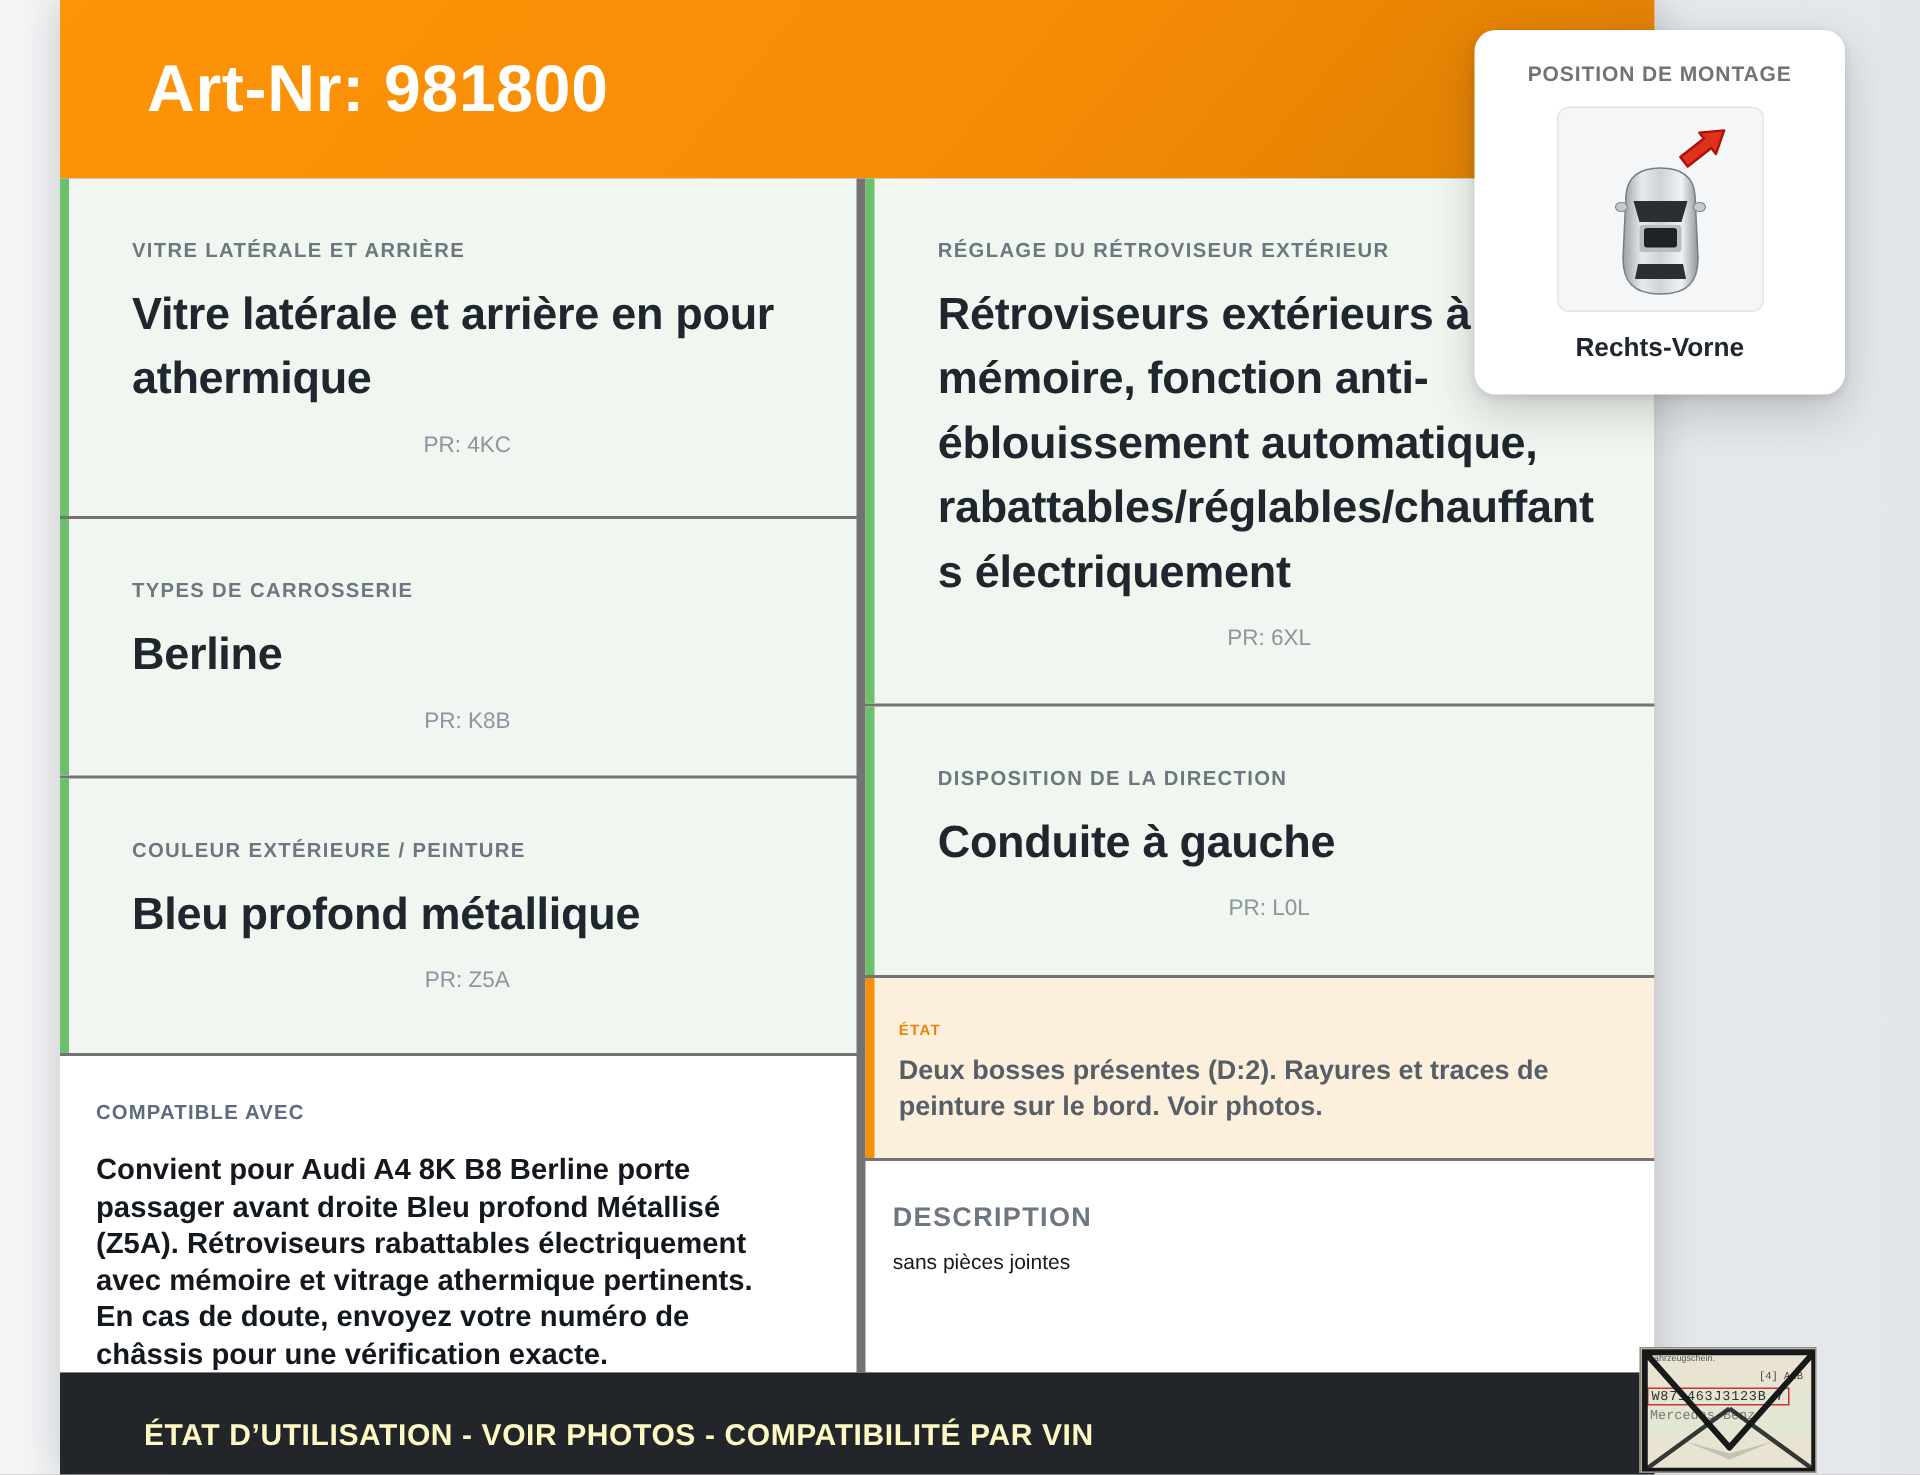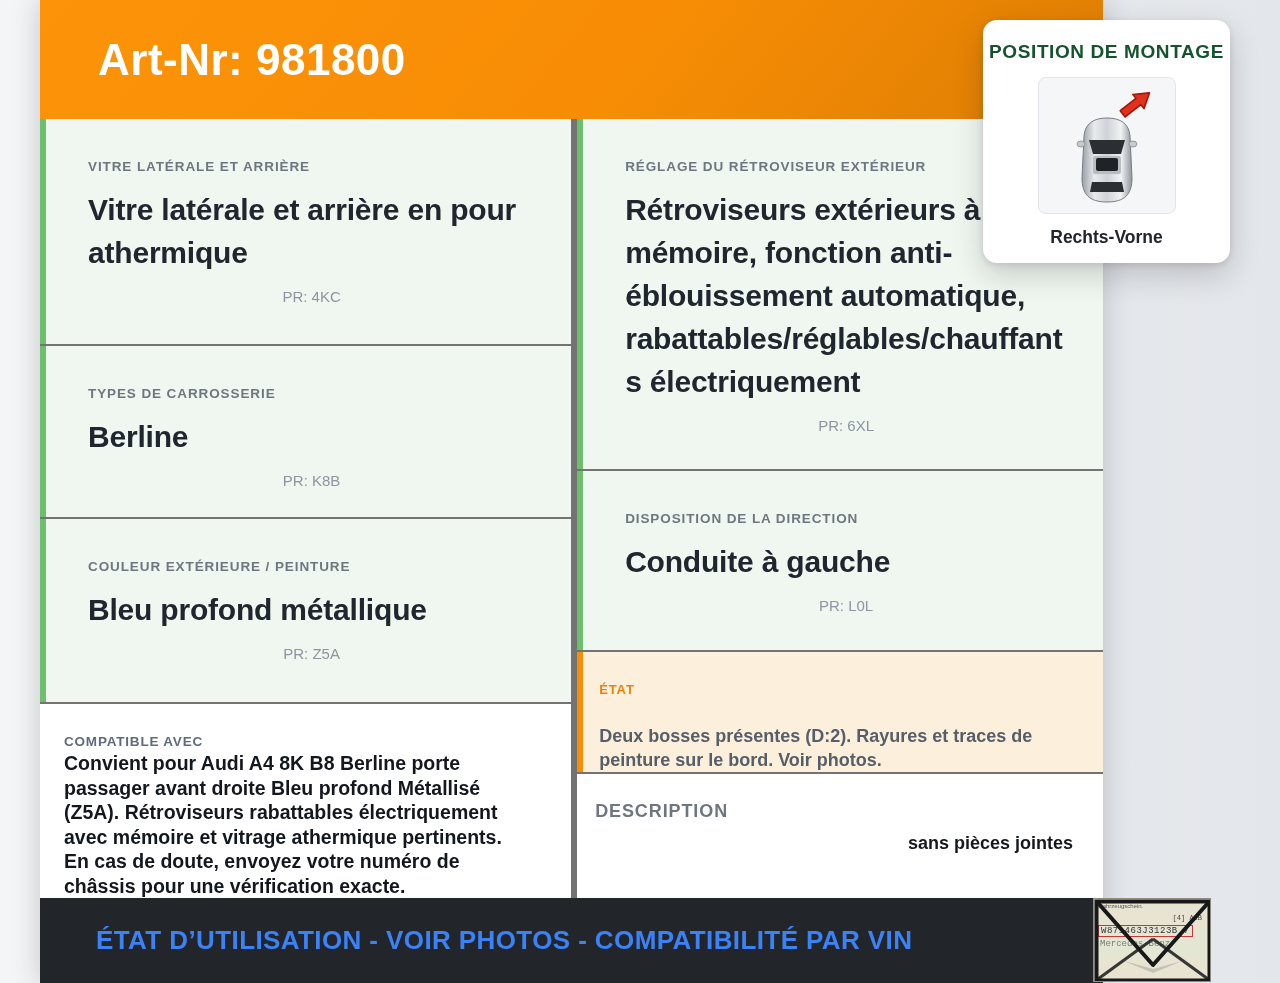--- a/index.html
+++ b/index.html
@@ -35,42 +35,42 @@
     font-size:30px; font-weight:800; color:#20262e; line-height:43px;
     letter-spacing:-.2px; overflow-wrap:anywhere; margin-bottom:14px;
   }
   .card .pr { font-size:15px; color:#8d95a0;text-align:center; }
   .card.h223 { height:225px; flex:0 0 225px; }
   .card.h171 { height:171px; flex:0 0 171px; }
   .card.h183 { height:183px; flex:0 0 183px; }
   .card.h348 { height:350px; flex:0 0 350px; }
   .card.h179 { height:179px; flex:0 0 179px; }
   .compat-card { background:#ffffff; padding:30px 40px 0 24px; flex:1 1 auto; }
-  .compat-card .label { font-size:13.5px; font-weight:700; letter-spacing:.8px; color:#5d6b7d; margin-bottom:2px; }
+  .compat-card .label { font-size:13.5px; font-weight:700; letter-spacing:.8px; color:#5d6b7d; margin-bottom:19px; }
   .compat-card .body { font-size:19.5px; font-weight:700; color:#13171e; line-height:24.5px; }
   .etat-card { background:#fcefdc; border-left:6px solid #f78f06; padding:30px 30px 0 16px; height:120px; flex:0 0 120px; }
-  .etat-card .label { font-size:13px; font-weight:700; letter-spacing:.9px; color:#ee8206; margin-bottom:27px; }
+  .etat-card .label { font-size:10px; font-weight:700; letter-spacing:.9px; color:#ee8206; margin-bottom:8px; }
   .etat-card .body { font-size:18px; font-weight:700; color:#565e68; line-height:24px; }
   .desc-card { background:#ffffff; padding:27px 30px 0 18px; flex:1 1 auto; }
   .desc-card .label { font-size:18px; font-weight:700; letter-spacing:.9px; color:#6e7680; margin-bottom:11px; }
-  .desc-card .body { font-size:18px; font-weight:700; color:#15191f;text-align:right; }
+  .desc-card .body { font-size:14px; font-weight:400; color:#15191f; }
   
   .footer {
     height:85px; flex:0 0 85px; background:#22262b;
     display:flex; align-items:center; padding-left:56px;
   }
-  .footer .bar-text { color:#3b82f6; font-size:26px; font-weight:700; letter-spacing:.4px; text-transform:uppercase; }
+  .footer .bar-text { color:#fef9c3; font-size:20px; font-weight:700; letter-spacing:.4px; text-transform:uppercase; }
   
   .pos-card {
     position:absolute; left:983px; top:20px; width:247px; height:243px;
     background:#ffffff; border-radius:14px; z-index:30;
     box-shadow:0 12px 30px rgba(30,35,40,.20), 0 2px 6px rgba(30,35,40,.12);
     display:flex; flex-direction:column; align-items:center;
   }
-  .pos-card .pos-title { margin-top:21px; font-size:19px; font-weight:800; letter-spacing:.6px; color:#14532d; }
+  .pos-card .pos-title { margin-top:21px; font-size:14px; font-weight:800; letter-spacing:.6px; color:#737373; }
   .pos-card .pos-img {
     margin-top:14px; width:138px; height:137px; background:#f5f6f8;
     border:1px solid #e2e5e9; border-radius:8px; position:relative; overflow:hidden;
   }
   .pos-card .pos-value { margin-top:13px; font-size:17.5px; font-weight:700; color:#20262e; }
   
   .vin-doc {
     position:absolute; left:1093px; top:898px; width:118px; height:84px; z-index:31;
     background:#e9e4d1; border:1px solid #8f8c7d; overflow:hidden;
   }

